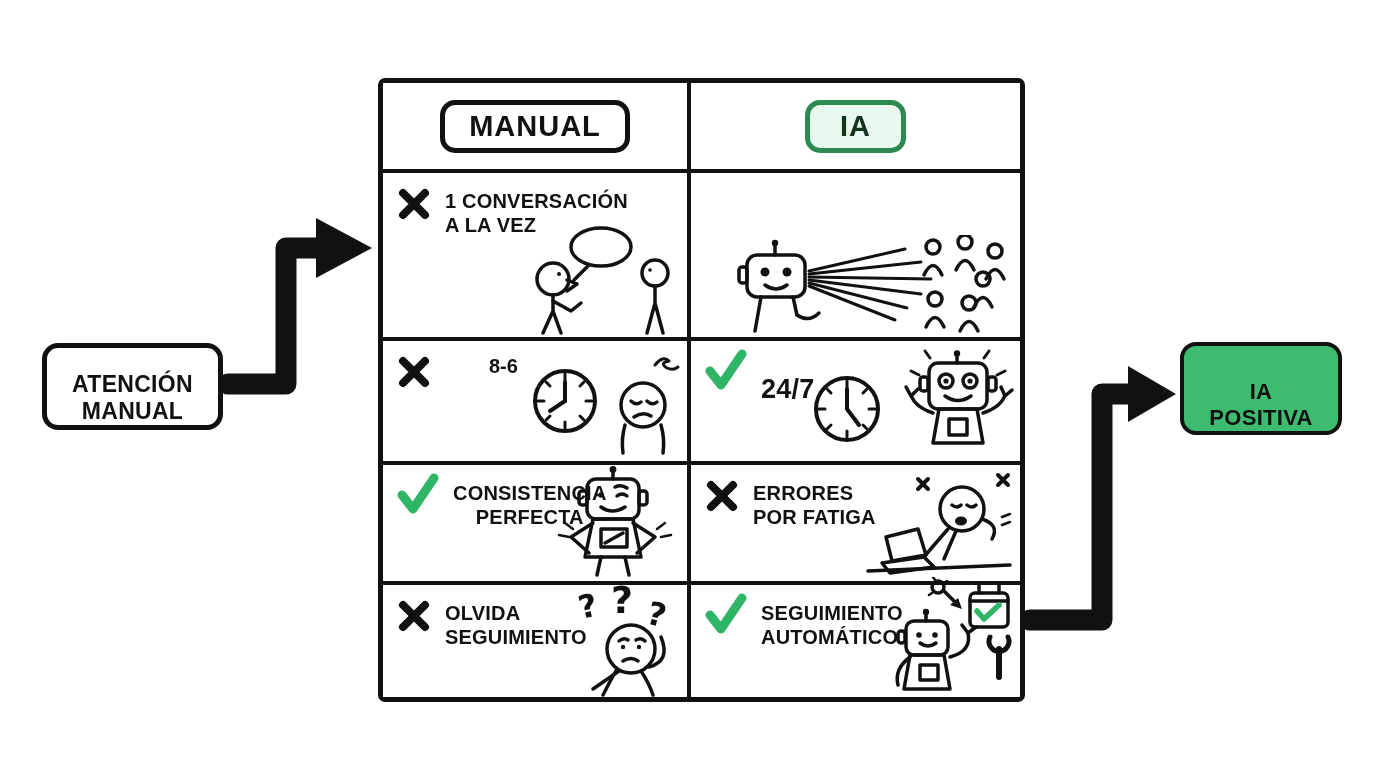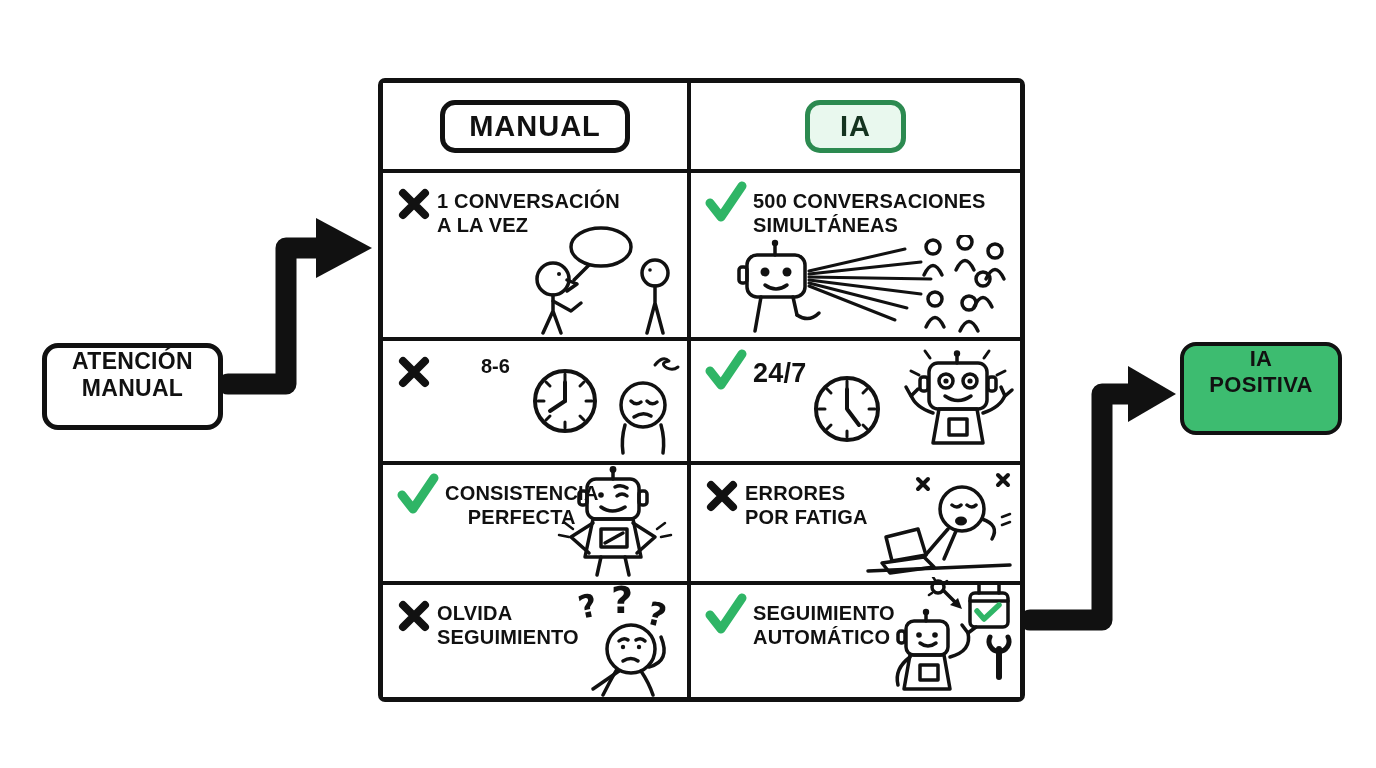--- a/index.html
+++ b/index.html
@@ -1,21 +1,21 @@
 <!DOCTYPE html>
 <html><head>
 <meta charset="utf-8">
 <style>
   html,body { margin:0; padding:0; }
   body { width:1376px; height:768px; background:#ffffff; overflow:hidden;
          font-family:"Liberation Sans", sans-serif; color:#111; }
   .canvas { position:relative; width:1376px; height:768px; background:#ffffff; }
 
   
-  .node { position:absolute; display:flex; align-items:flex-start; justify-content:center;
+  .node { position:absolute; display:flex; align-items:flex-end; justify-content:center;
           text-align:center; font-weight:bold; border-radius:16px; box-sizing:border-box; }
   .node-text { white-space:pre-line; line-height:1.18; letter-spacing:0.3px; }
   .source-node { left:42px; top:343px; width:181px; height:87px;
                  border:5px solid #111; background:#fff; font-size:23px; }
   .result-node { left:1180px; top:342px; width:162px; height:93px;
                  border:4px solid #111; background:#3dbc70; font-size:22px; }
 
   
   .arrow { position:absolute; }
 
@@ -24,25 +24,25 @@
             border:5px solid #111; border-radius:7px;
             display:grid; grid-template-columns:304px 329px;
             grid-template-rows:86px 164px 120px 116px 112px; gap:4px; }
   .cell { background:#fff; position:relative; box-sizing:border-box; }
   .hcell { display:flex; align-items:center; justify-content:center; }
   .pill { font-weight:bold; font-size:29px; letter-spacing:1px; padding:5px 24px;
           border-radius:15px; box-sizing:border-box; }
   .pill-manual { border:5px solid #111; background:#fff; color:#111; }
   .pill-ia { border:5px solid #2c8a50; background:#e9f8ee; color:#14331f; padding:5px 30px; }
 
-  .cell-body { display:flex; align-items:flex-start; gap:6px; padding:14px 6px 0 14px; }
+  .cell-body { display:flex; align-items:flex-start; gap:14px; padding:14px 6px 0 14px; }
   .cell-text { font-weight:bold; font-size:20px; line-height:1.2; white-space:pre-line;
                letter-spacing:0.2px; padding-top:2px; }
   .subtext { font-weight:bold; font-size:20px; text-align:left; width:118px; margin-left:44px; }
-  .big-text { font-size:27px; }
+  .big-text { font-size:27px;margin-top:16px; }
   .mark { flex:0 0 auto; }
   .mark-check { margin-top:-6px; }
 
   .illus { position:absolute; }
   .il-r1m { right:2px;  bottom:2px; }
   .il-r1a { left:44px;  bottom:2px; }
   .il-r2m { right:4px;  bottom:4px; }
   .il-r2a { left:116px; bottom:2px; }
   .il-r3m { right:2px;  bottom:2px; }
   .il-r3a { right:6px;  bottom:2px; }
@@ -98,27 +98,20 @@
           <path d="M40 78 L58 88 L68 80"></path>
           <circle cx="142" cy="50" r="13"></circle>
           <path d="M142 63 L142 80 M142 80 L134 110 M142 80 L150 110"></path>
         </g>
         <circle class="fillink" cx="46" cy="51" r="2"></circle>
         <circle class="fillink" cx="137" cy="47" r="1.8"></circle>
       </svg>
     </div>
 
     <div class="cell">
-      <div class="cell-body">
-        <svg class="mark mark-check" width="42" height="42">
-          <path d="M5 22 L16 36 L37 5" stroke="#2fb566" stroke-width="9" stroke-linecap="round" stroke-linejoin="round" fill="none"></path>
-        </svg>
-        <div class="cell-text">500 CONVERSACIONES
-SIMULTÁNEAS</div>
-      </div>
       <svg class="illus il-r1a" width="274" height="100" viewBox="0 0 274 100">
         <g class="ink">
           <path d="M40 20 V10"></path>
           <rect x="12" y="20" width="58" height="42" rx="10"></rect>
           <rect x="4" y="32" width="8" height="16" rx="3"></rect>
           <path d="M30 50 Q41 58 52 50"></path>
           <path d="M26 62 L20 96 M58 62 L62 80"></path>
           <path d="M62 80 Q74 88 84 78"></path>
           <g stroke-width="3">
             <path d="M74 36 L170 14"></path>

